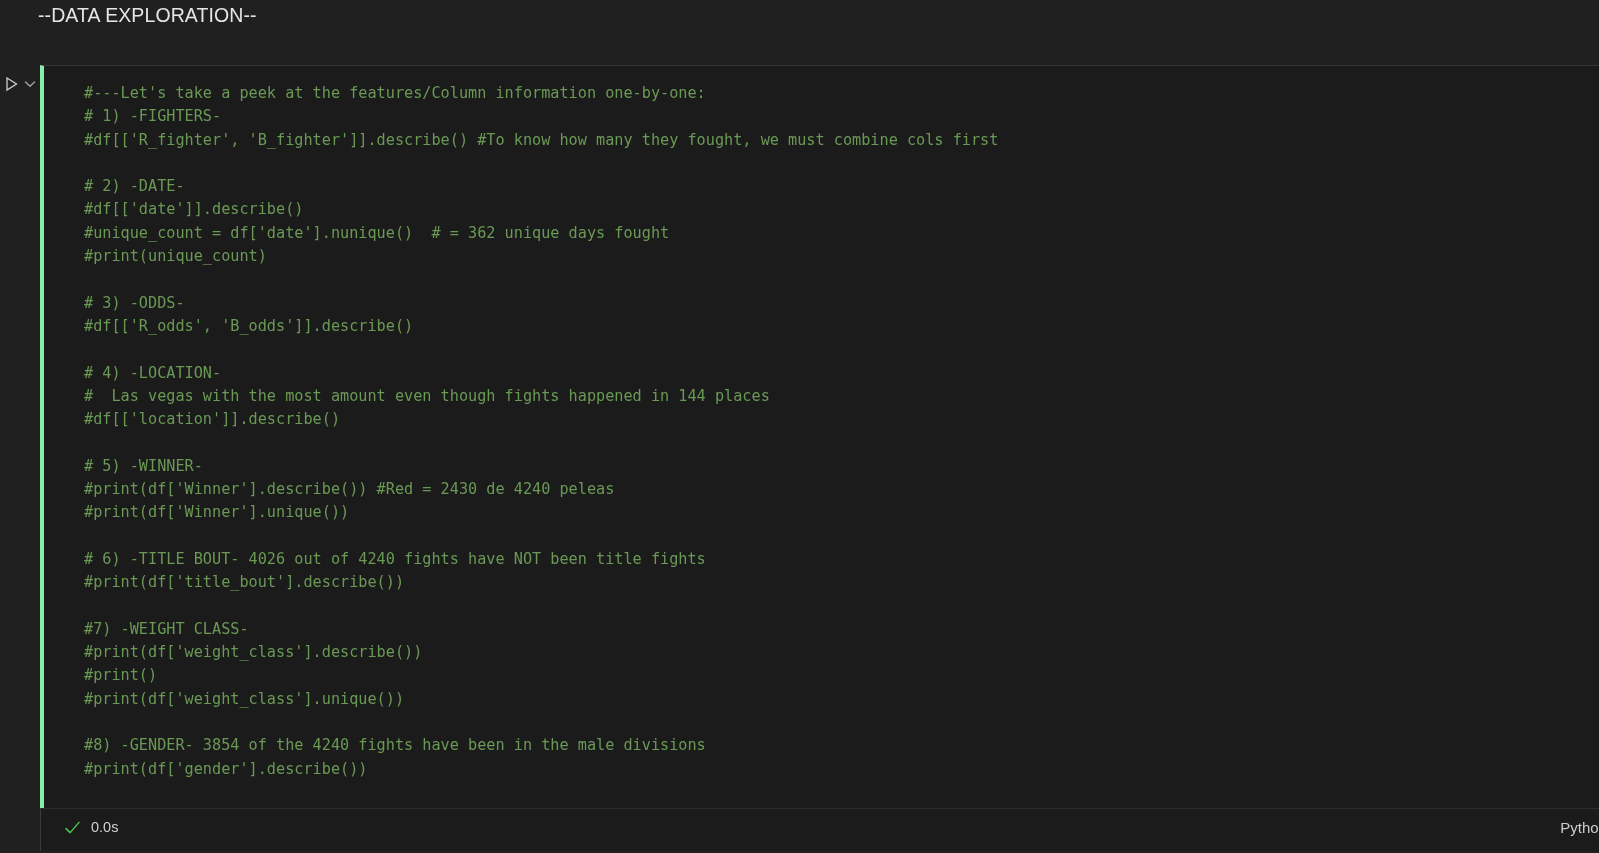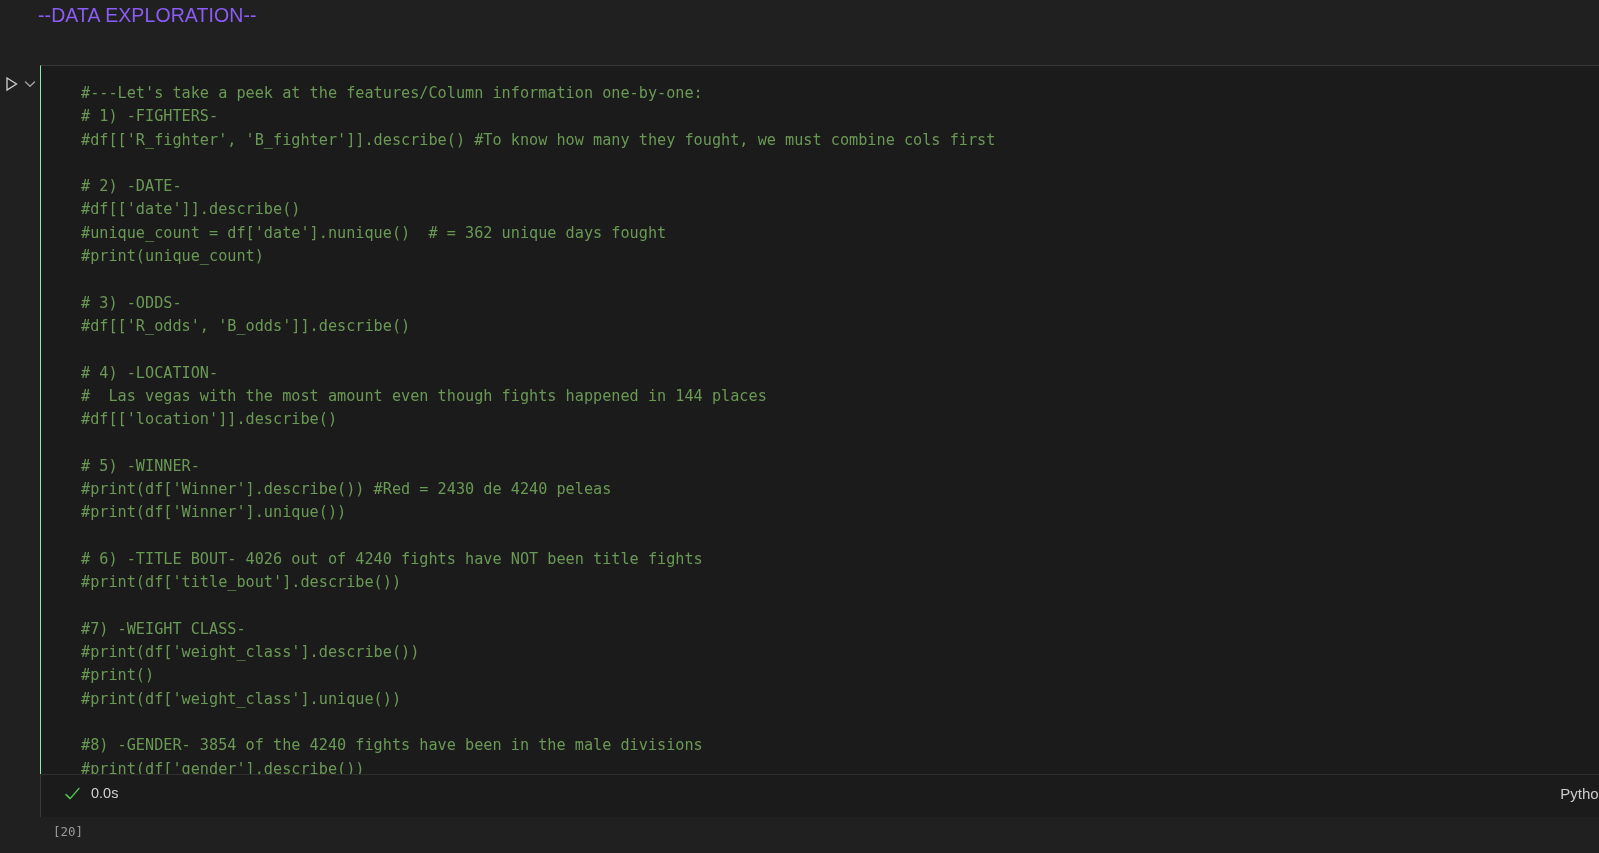--- a/index.html
+++ b/index.html
@@ -23,21 +23,21 @@
     width: 1599px;
     height: 65px;
     background: #202020;
   }
   .md-heading {
     position: absolute;
     left: 38px;
     top: 4px;
     font-family: "Liberation Sans", sans-serif;
     font-size: 19.5px;
-    color: #8b5cf6;
+    color: #e5e5e5;
     letter-spacing: 0.1px;
     white-space: pre;
   }
 
   
   .cell-gutter {
     position: absolute;
     left: 0;
     top: 65px;
     width: 40px;
@@ -71,21 +71,21 @@
 
   
   .code-cell {
     position: absolute;
     left: 40px;
     top: 65px;
     width: 1559px;
     height: 745px;
     background: #1b1b1b;
     border-top: 1px solid #363636;
-    border-left: 1px solid #86efac;
+    border-left: 4px solid #86efac;
     box-sizing: border-box;
     overflow: hidden;
   }
   .code-body {
     position: absolute;
     left: 40px;
     top: 16px;
     font-family: "DejaVu Sans Mono", "Liberation Mono", monospace;
     font-size: 15.2px;
     line-height: 23.3px;
@@ -108,21 +108,21 @@
     justify-content: center;
     font-family: "DejaVu Sans Mono", "Liberation Mono", monospace;
     font-size: 12.5px;
     color: #9a9a9a;
     white-space: pre;
     padding-left: 48px;
   }
   .cell-status {
     position: absolute;
     left: 40px;
-    top: 774px;
+    top: 808px;
     width: 1559px;
     height: 43px;
     background: #1b1b1b;
     border-top: 1px solid #2e2e2e;
     border-left: 1px solid #3a3a3a;
     box-sizing: border-box;
   }
   .status-check {
     position: absolute;
     left: 22px;

